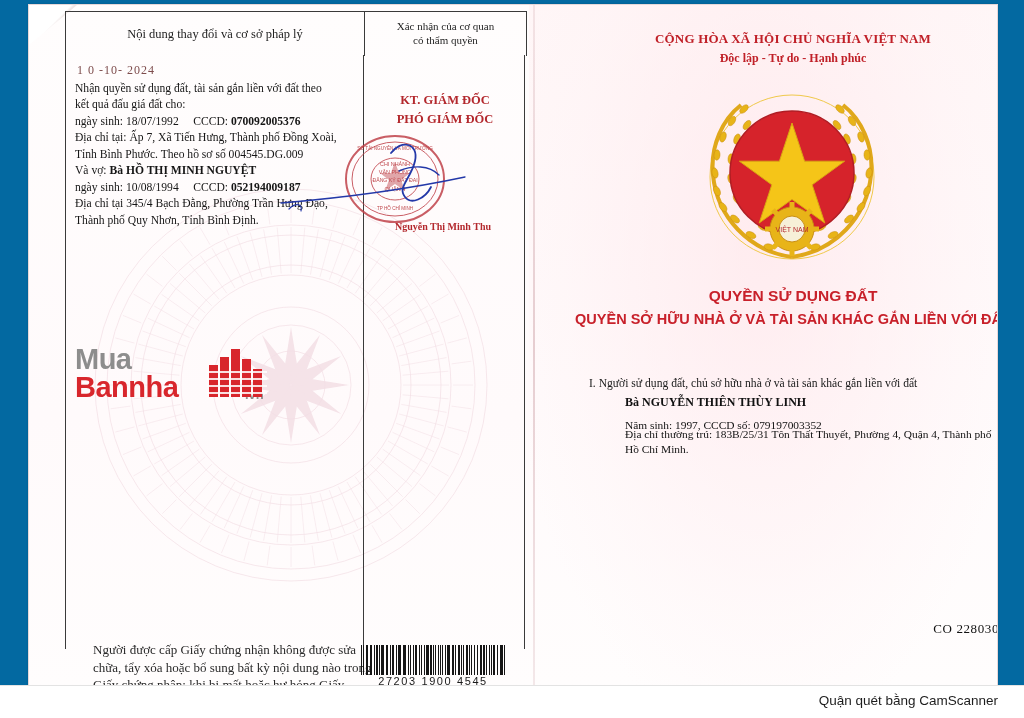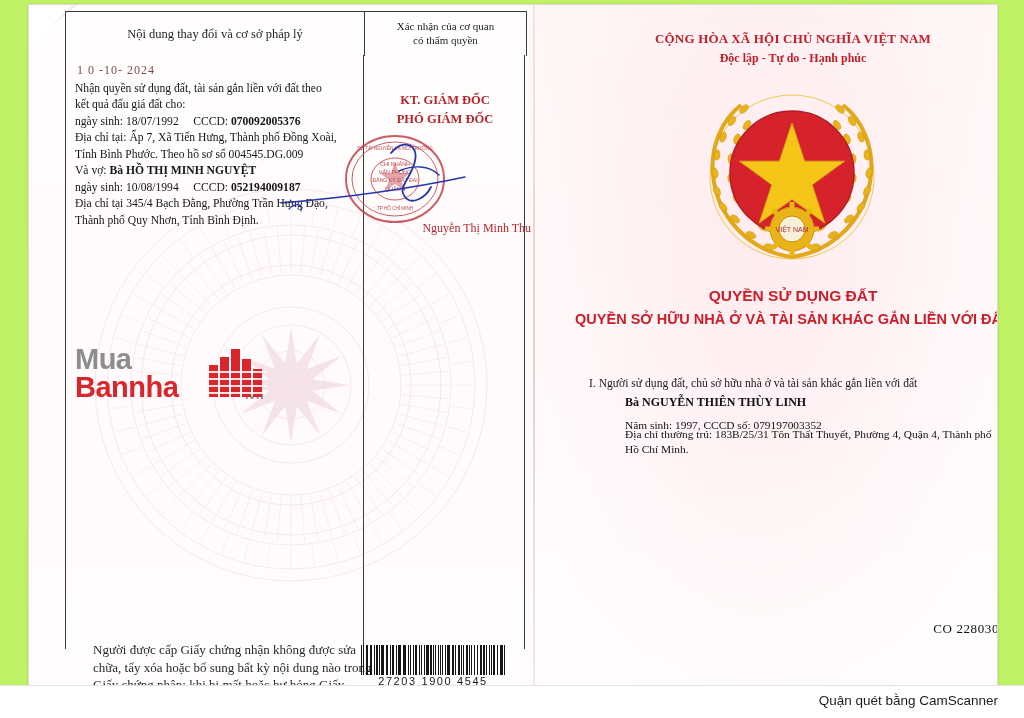--- a/index.html
+++ b/index.html
@@ -12,21 +12,21 @@
     height: 718px;
     font-family: "Liberation Serif", serif;
     overflow: hidden;
     position: relative;
   }
   .page {
     position: absolute;
     left: 0; top: 0;
     width: 1024px;
     height: 718px;
-    background: #bef264;
+    background: #0369a1;
   }
 
   
   .scan {
     position: absolute;
     left: 28px; top: 4px;
     width: 968px; height: 684px;
     background: #fffdfd;
     border: 1px solid #e7d8d8;
     box-shadow: 0 0 2px rgba(0,0,0,0.12);
@@ -136,24 +136,24 @@
     text-align: center;
     color: #b3282d;
     font-weight: bold;
     font-size: 12.5px;
     line-height: 1.5;
   }
   .sig-name {
     position: absolute;
     left: 326px; top: 216px;
     width: 176px;
-    text-align: right;
+    text-align: center;
     color: #b3282d;
-    font-weight: normal;
-    font-size: 12px;
+    font-weight: bold;
+    font-size: 10px;
   }
   
   .seal {
     position: absolute;
     left: 314px; top: 128px;
     width: 104px; height: 92px;
     opacity: 0.85;
   }
   
   .ink {

